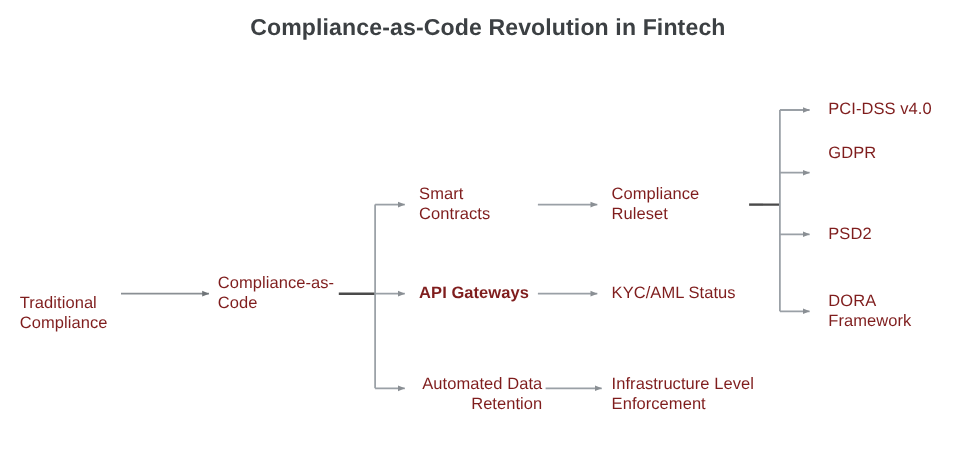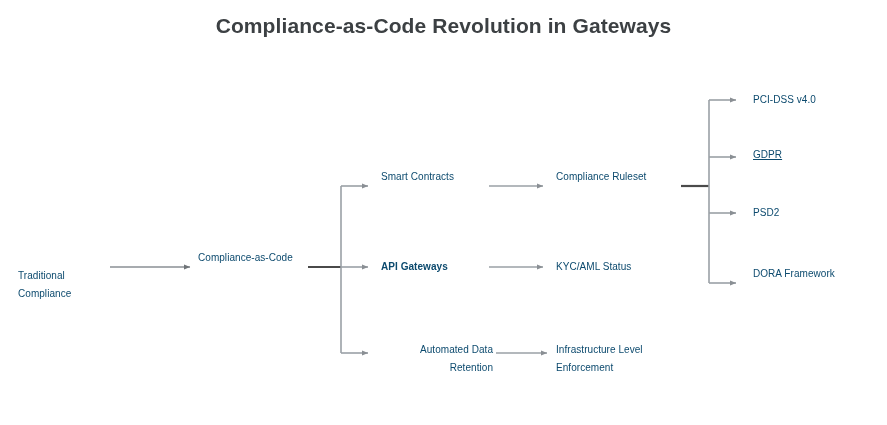--- a/index.html
+++ b/index.html
@@ -28,34 +28,34 @@
   }
   .flow-svg {
     position: absolute;
     left: 0;
     top: 0;
     width: 887px;
     height: 425px;
   }
   .node-label {
     position: absolute;
-    font-size: 10px;
+    font-size: 15px;
     line-height: 18px;
-    color: #0c4a6e;
+    color: #7f1d1d;
     white-space: pre-line;
     letter-spacing: 0.05px;
   }
   .node-label.two-line {
     line-height: 18px;
   }
 </style>
 </head>
 <body>
 
-<div id="diagram-title">Compliance-as-Code Revolution in Gateways</div>
+<div id="diagram-title">Compliance-as-Code Revolution in Fintech</div>
 
 <svg class="flow-svg" viewBox="0 0 887 425" xmlns="http://www.w3.org/2000/svg">
   <defs>
     <marker id="ah-light" markerWidth="7" markerHeight="7" refX="6.2" refY="3" orient="auto" markerUnits="userSpaceOnUse">
       <path d="M0,0.4 L6.4,3 L0,5.6 z" fill="#8a8f94"></path>
     </marker>
     <marker id="ah-mid" markerWidth="7" markerHeight="7" refX="6.2" refY="3" orient="auto" markerUnits="userSpaceOnUse">
       <path d="M0,0.4 L6.4,3 L0,5.6 z" fill="#6f7478"></path>
     </marker>
   </defs>
@@ -109,17 +109,17 @@
 <div class="node-label two-line" style="left:381px; top:341px; width:112px;text-align:right;">Automated Data Retention</div>
 
 <div class="node-label two-line" style="left:556px; top:168px; width:100px;">Compliance Ruleset</div>
 
 <div class="node-label" style="left:556px; top:258px; width:130px;">KYC/AML Status</div>
 
 <div class="node-label two-line" style="left:556px; top:341px; width:130px;">Infrastructure Level Enforcement</div>
 
 <div class="node-label" style="left:753px; top:91px; width:120px;">PCI-DSS v4.0</div>
 
-<div class="node-label" style="left:753px; top:146px; width:120px;text-decoration:underline;">GDPR</div>
+<div class="node-label" style="left:753px; top:131px; width:120px;">GDPR</div>
 
 <div class="node-label" style="left:753px; top:204px; width:120px;">PSD2</div>
 
 <div class="node-label two-line" style="left:753px; top:265px; width:95px;">DORA Framework</div>
 
 </body></html>

